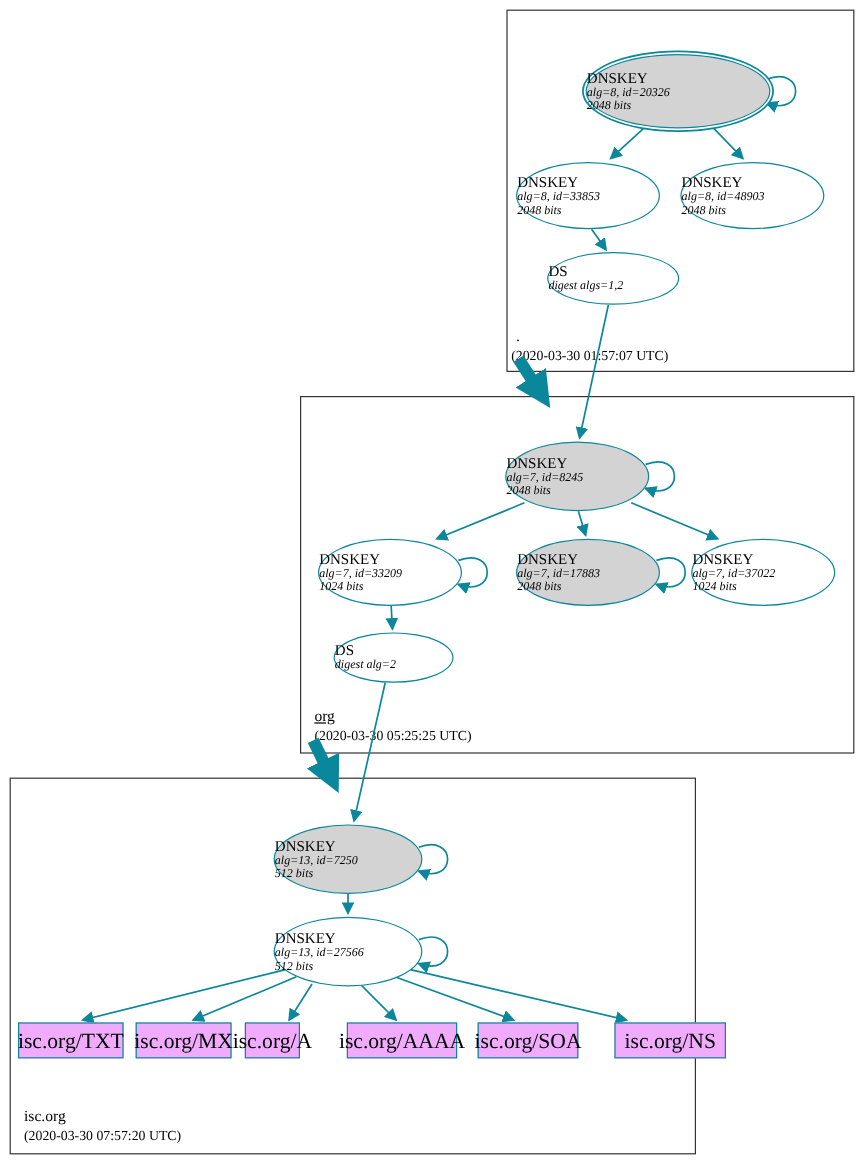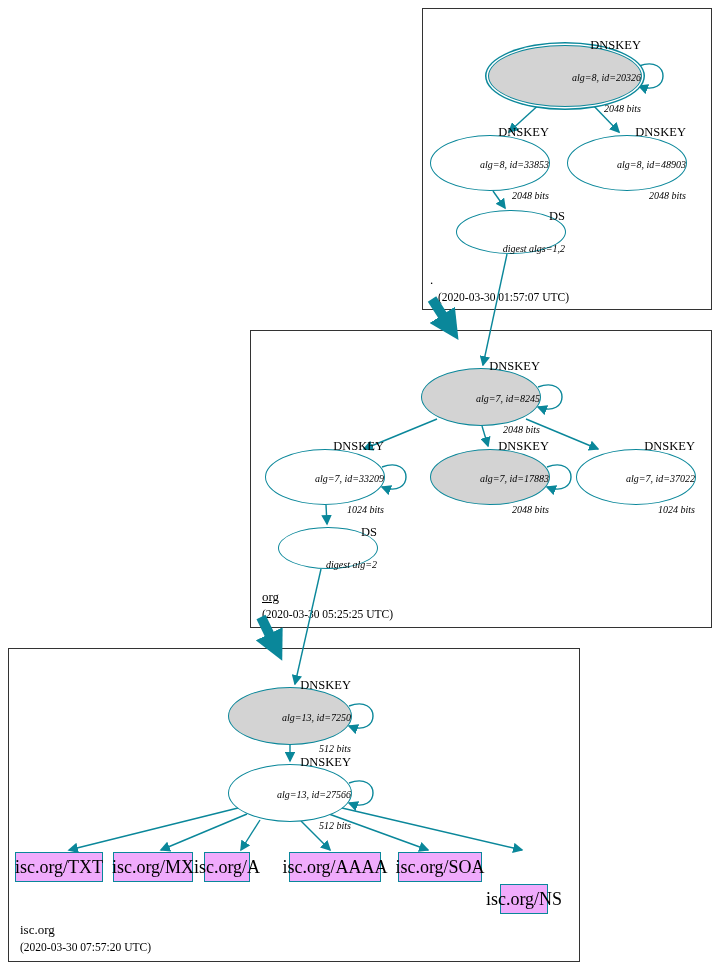--- a/index.html
+++ b/index.html
@@ -7,22 +7,22 @@
   body {
     width:720px; height:970px; position:relative; overflow:hidden;
     font-family:"Liberation Serif", serif; color:#000;
   }
   #canvas { position:absolute; left:0; top:0; width:720px; height:970px; }
   .zone { position:absolute; border:1px solid #333; background:#fff; }
   .zone-label { position:absolute; font-size:13px; }
   .zone-ts { position:absolute; font-size:11.5px; }
   .node {
     position:absolute; border:1.3px solid var(--teal); border-radius:50%;
-    background:#fff; display:flex; flex-direction:column; align-items:flex-end;
-    justify-content:center; text-align:center; line-height:1.12;gap:20px;
+    background:#fff; display:flex; flex-direction:column; align-items:flex-start;
+    justify-content:center; text-align:center; line-height:1.12;
   }
   .node.gray { background:var(--grayfill); }
   .node.double { box-shadow: 0 0 0 1.5px #fff, 0 0 0 3px var(--teal); }
   .t1 { font-size:12.5px; }
   .t2 { font-size:10px;font-style:italic; }
   .rrset {
     position:absolute; border:1.3px solid var(--teal); background:#f0abfc;
     display:flex; align-items:center; justify-content:center; font-size:18px;
   }
   svg.edges { position:absolute; left:0; top:0; pointer-events:none; }
@@ -33,21 +33,21 @@
 </head>
 <body>
 
 <div id="canvas">
 
   <div class="zone" style="left:422px; top:8px; width:290px; height:302px;"></div>
   <div class="zone" style="left:250px; top:330px; width:462px; height:298px;"></div>
   <div class="zone" style="left:8px; top:648px; width:572px; height:314px;"></div>
 
   <div class="zone-label" style="left:430px; top:272px;">.</div>
-  <div class="zone-ts" style="left:438px; top:291px;">(2020-03-30 01:57:07 UTC)</div>
+  <div class="zone-ts" style="left:426px; top:291px;">(2020-03-30 01:57:07 UTC)</div>
   <div class="zone-label" style="left:262px; top:589px;text-decoration:underline;">org</div>
   <div class="zone-ts" style="left:262px; top:608px;">(2020-03-30 05:25:25 UTC)</div>
   <div class="zone-label" style="left:20px; top:922px;">isc.org</div>
   <div class="zone-ts" style="left:20px; top:941px;">(2020-03-30 07:57:20 UTC)</div>
 
   <svg class="edges" width="720" height="970" viewBox="0 0 720 970">
     <defs>
       <marker id="ah" viewBox="0 0 10 10" refX="8.5" refY="5" markerWidth="7.5" markerHeight="7.5" orient="auto">
         <path d="M0,0 L10,5 L0,10 z"></path>
       </marker>
@@ -139,15 +139,15 @@
     <span class="t1">DNSKEY</span>
     <span class="t2">alg=13, id=27566</span>
     <span class="t2">512 bits</span>
   </div>
 
   <div class="rrset" style="left:15px; top:852px; width:88px; height:30px;">isc.org/TXT</div>
   <div class="rrset" style="left:113px; top:852px; width:80px; height:30px;text-align:right;">isc.org/MX</div>
   <div class="rrset" style="left:204px; top:852px; width:46px; height:30px;">isc.org/A</div>
   <div class="rrset" style="left:289px; top:852px; width:92px; height:30px;">isc.org/AAAA</div>
   <div class="rrset" style="left:398px; top:852px; width:84px; height:30px;">isc.org/SOA</div>
-  <div class="rrset" style="left:500px; top:852px; width:48px; height:30px;margin-top:32px;">isc.org/NS</div>
+  <div class="rrset" style="left:512px; top:852px; width:93px; height:30px;">isc.org/NS</div>
 
 </div>
 
 </body></html>

